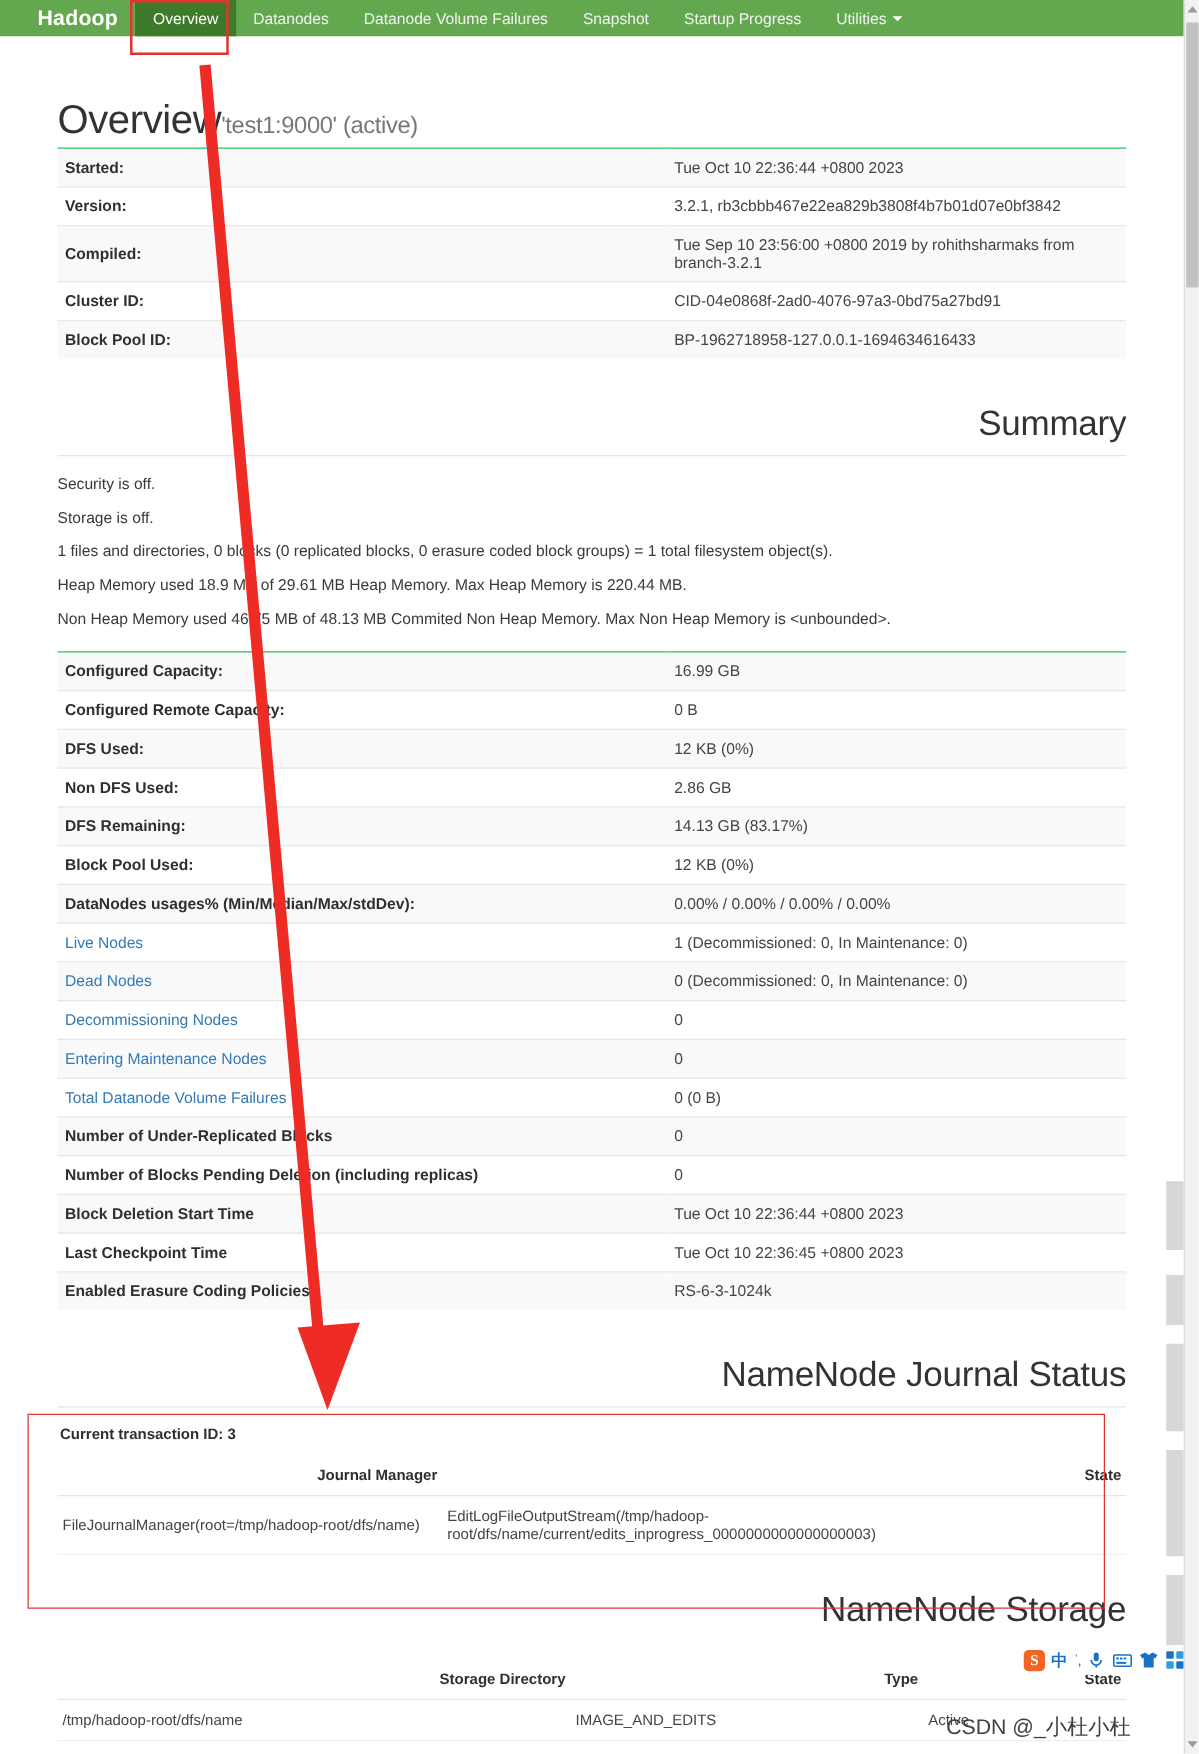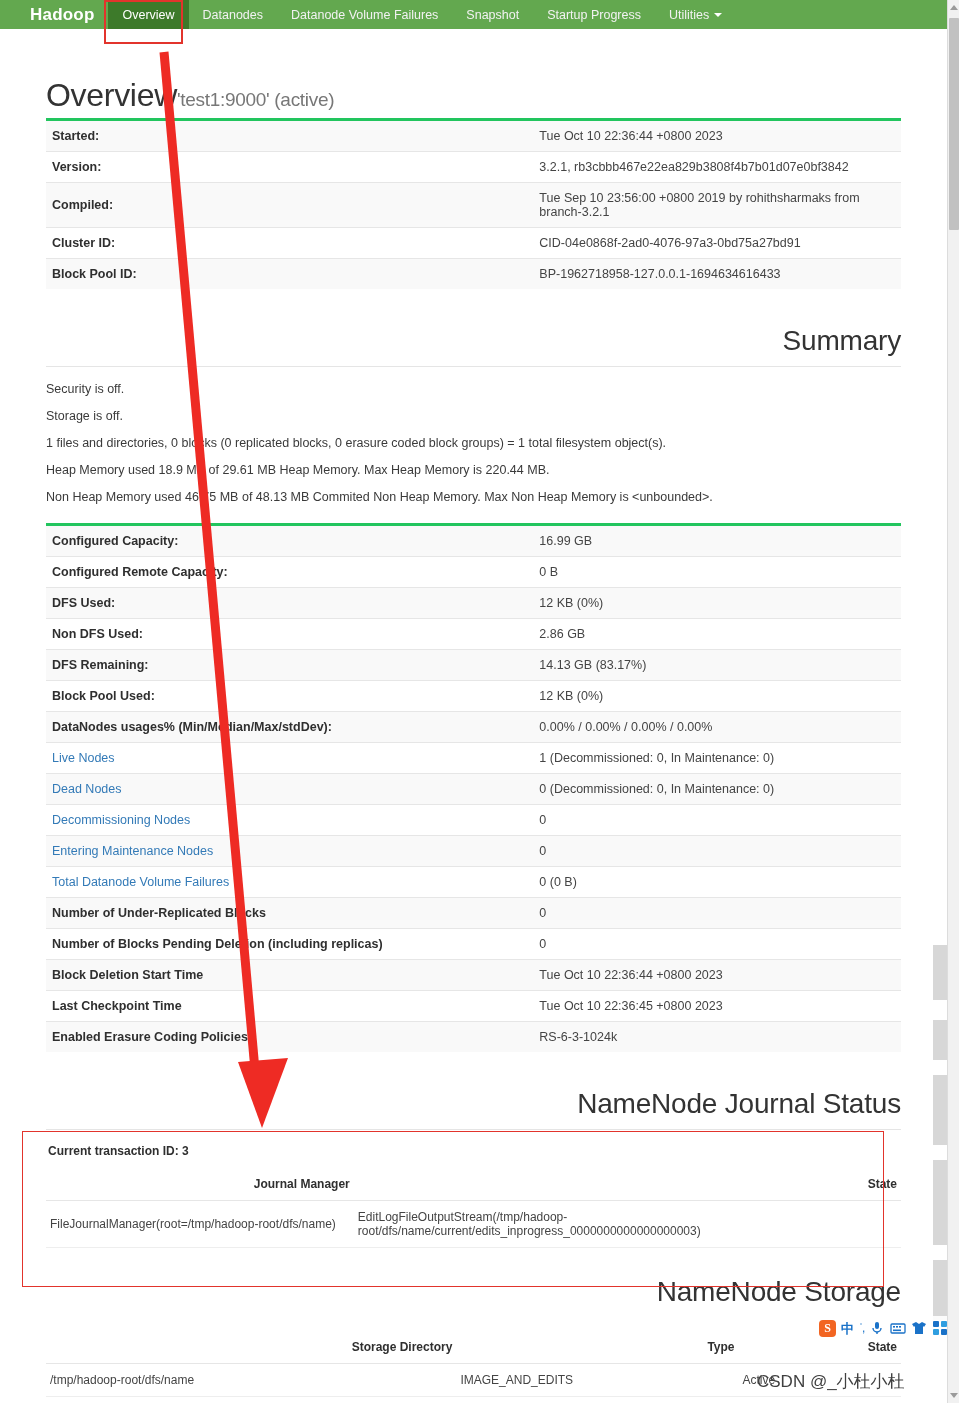--- a/index.html
+++ b/index.html
@@ -90,21 +90,21 @@
     border-collapse: collapse;
     font-size: 12.5px;
   }
   table.t td, table.t th {
     padding: 8px 6px;
     border-top: 1px solid #e6e6e6;
     vertical-align: middle;
     text-align: left;
   }
   table.t tr:nth-child(odd) td { background: #f9f9f9; }
-  table.t tr:first-child td { border-top: 3px solid #22c55e; }
+  table.t tr:first-child td { border-top: 1px solid #22c55e; }
   td.k { font-weight: bold; color: #2f2f2f; width: 57%; }
   td.v { color: #444; }
   a.lnk { color: #337ab7; text-decoration: none; font-weight: normal; }
 
   
   .sumline {
     font-size: 12.5px;
     color: #3a3a3a;
     margin: 0 0 10px 0;
     line-height: 1.35;

